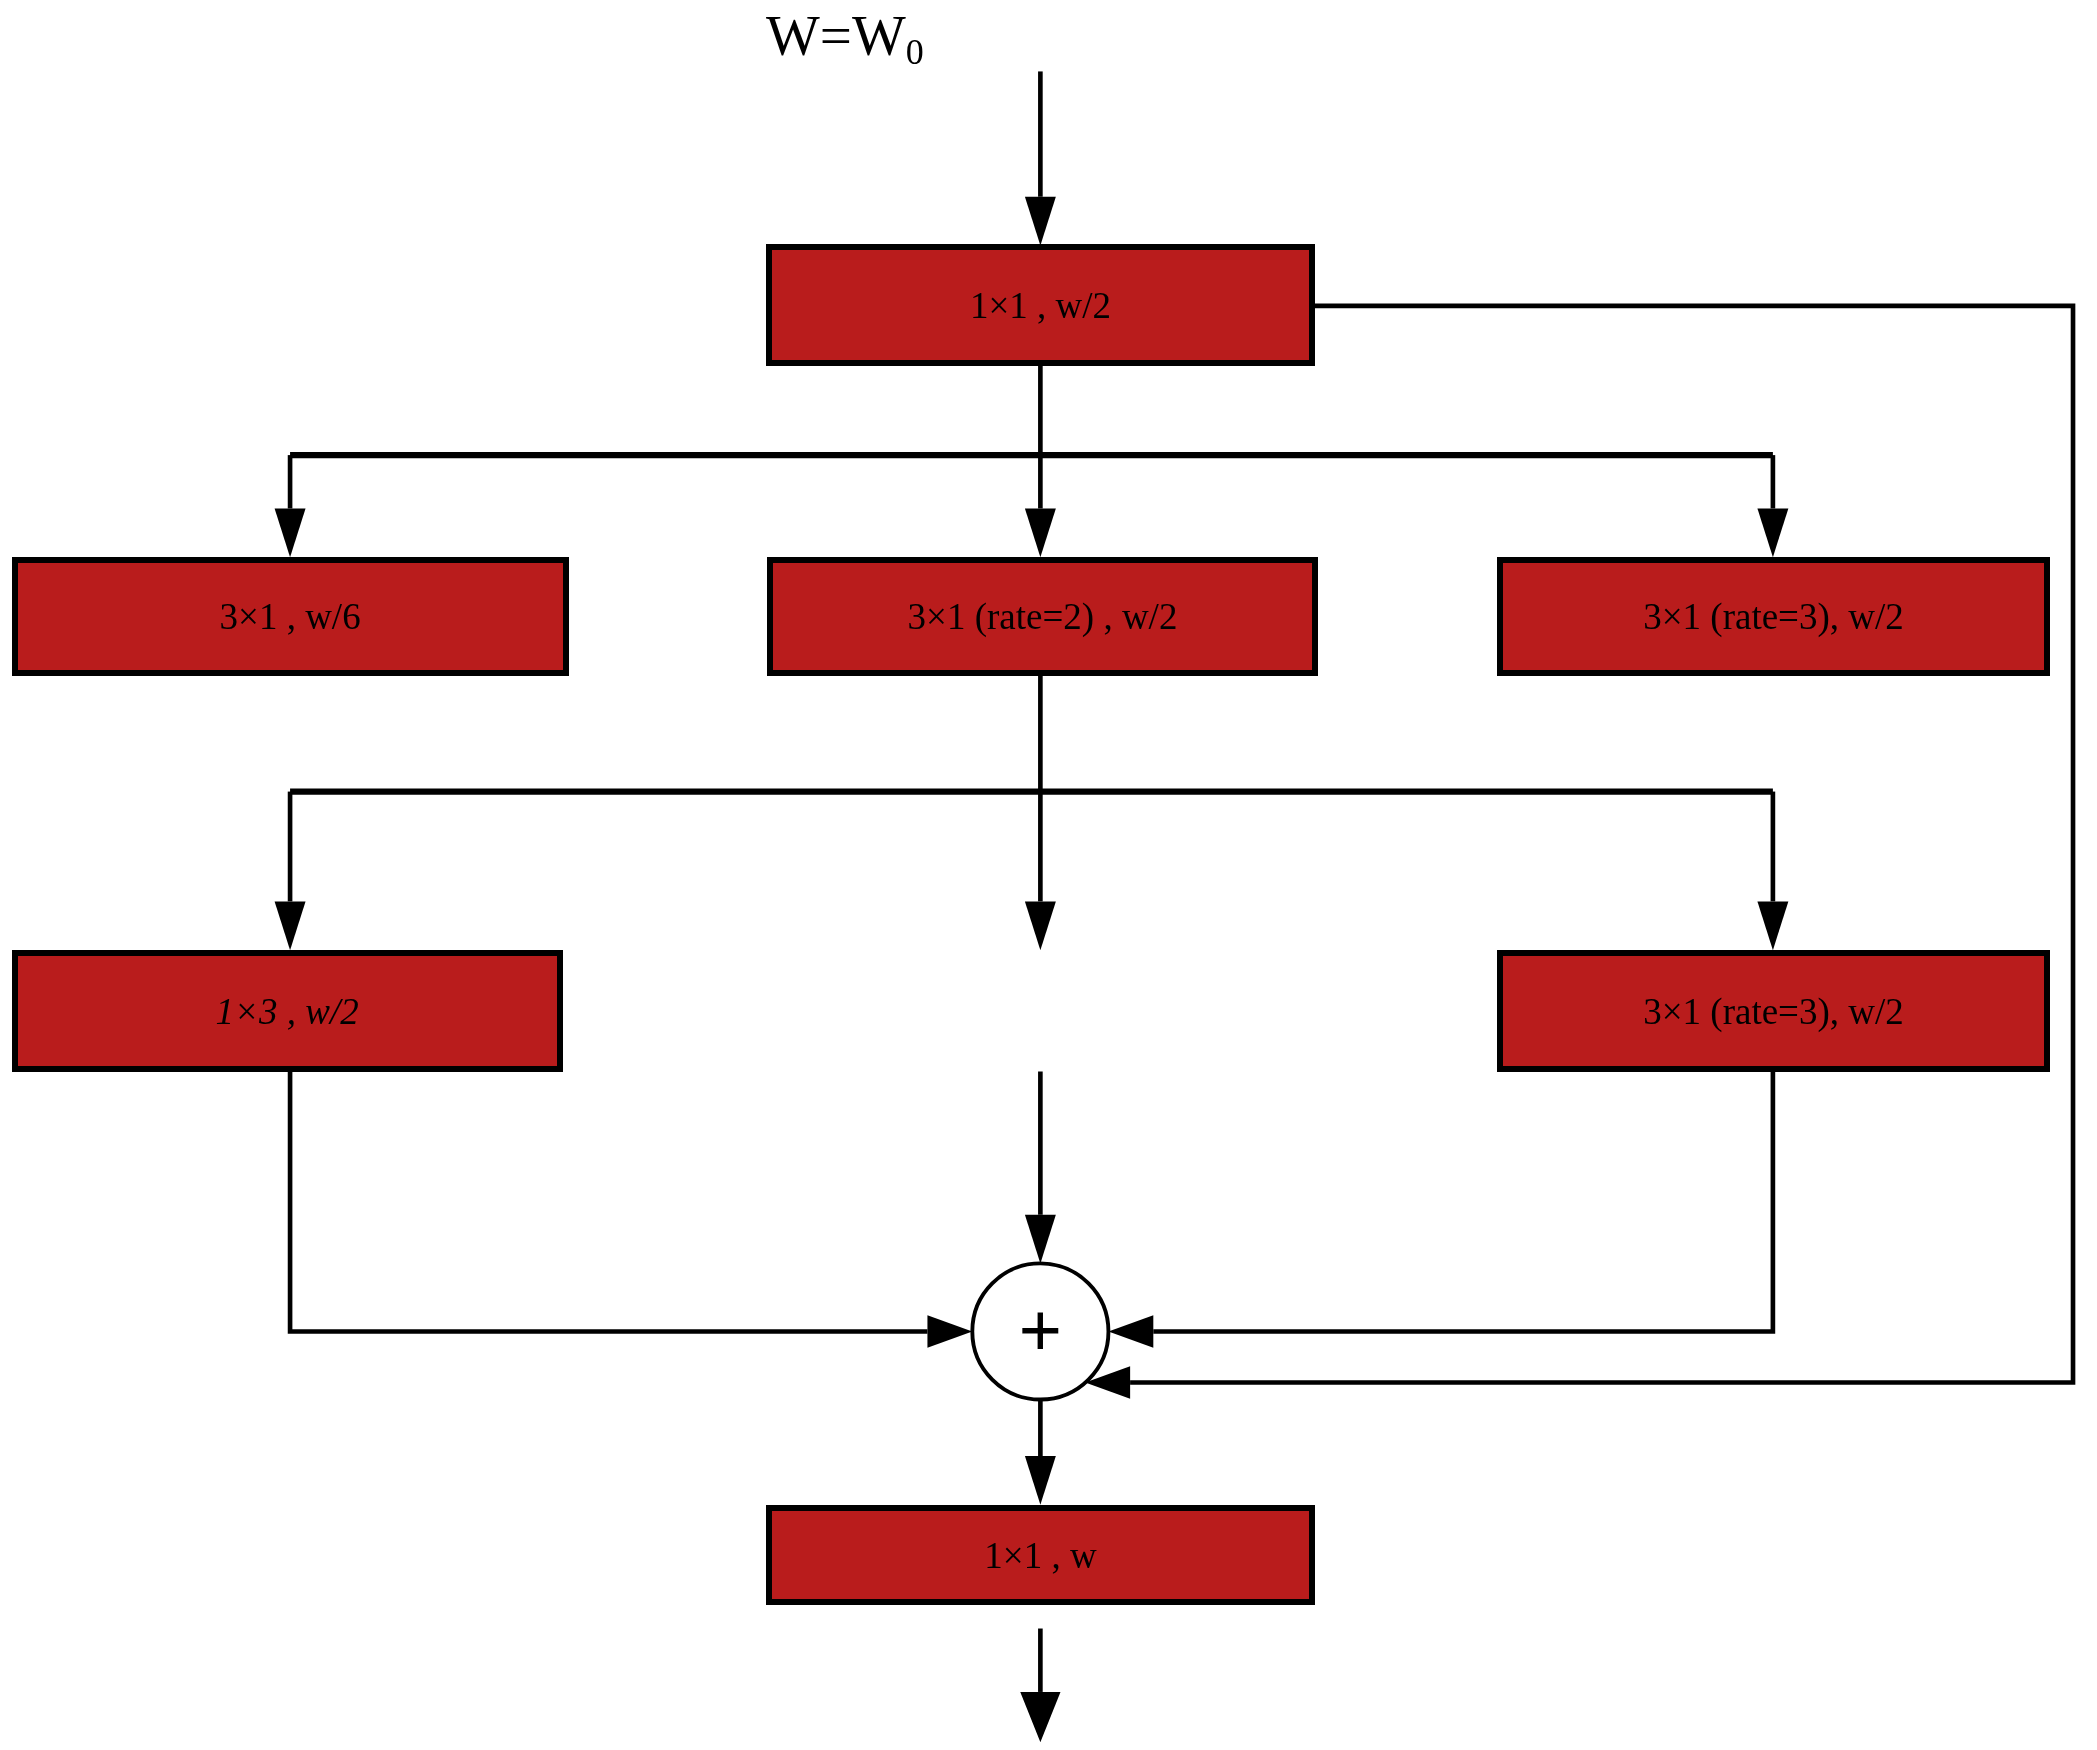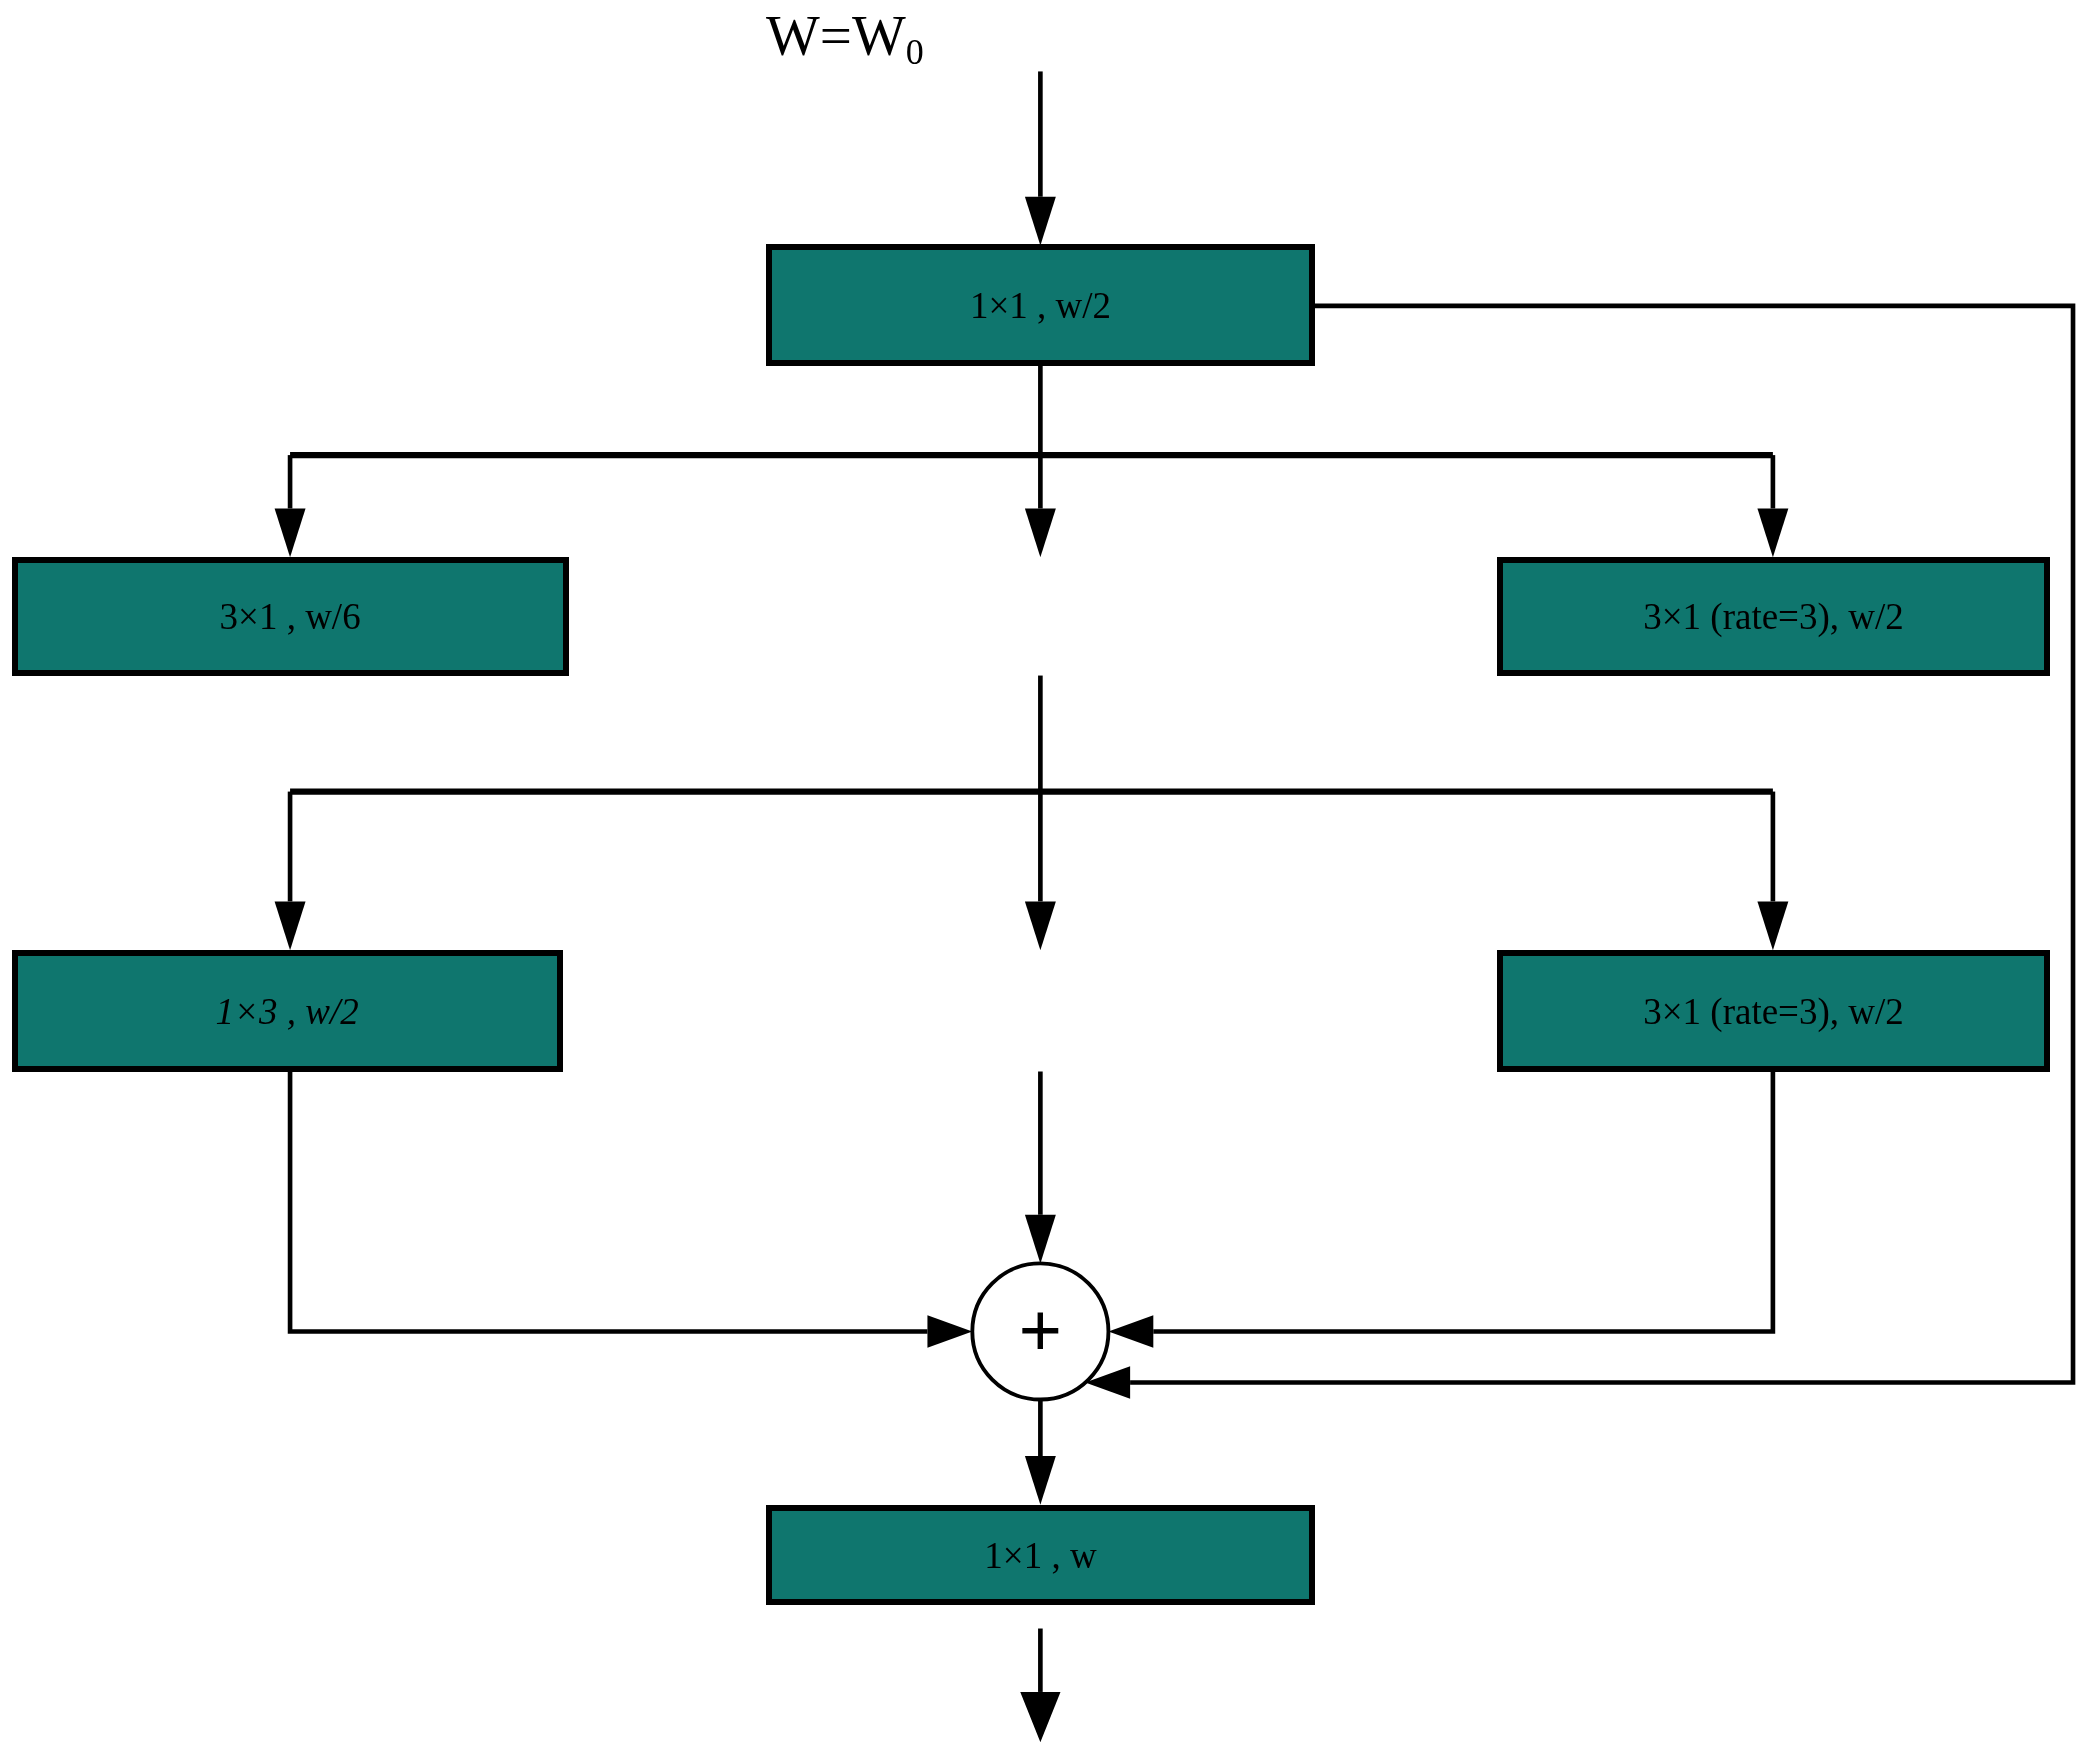--- a/index.html
+++ b/index.html
@@ -9,21 +9,21 @@
     background:#ffffff;
     font-family:"Liberation Serif","DejaVu Serif",serif;
     color:#000;
     overflow:hidden;
   }
   #connector-layer{position:absolute;left:0;top:0;width:2097px;height:1751px;}
   .node{
     position:absolute;
     box-sizing:border-box;
     border:6.2px solid #000;
-    background:#0f766e;
+    background:#b91c1c;
     display:flex;align-items:center;justify-content:center;
     font-size:37px;
     white-space:pre;
   }
   #node-conv-in  {left:766px;  top:244px;  width:549px; height:122px;}
   #node-b1-left  {left:11.6px;   top:557px;  width:557px; height:119px;}
   #node-b1-mid   {left:767px;  top:557px;  width:551px; height:119px;}
   #node-b1-right {left:1497px; top:557px;  width:553px; height:119px;}
   #node-b2-left  {left:11.6px;   top:950px; width:551px; height:122px;font-style:italic;}
   #node-b2-mid   {left:767px;  top:950px; width:551px; height:122px;}
@@ -104,20 +104,23 @@
       <span class="sub">0</span>
   </div>
 
   <div class="node" id="node-conv-in">
     <span>1×1 , w/2</span>
   </div>
 
   <div class="node" id="node-b1-left">
     <span>3×1 , w/6</span>
   </div>
+  <div class="node" id="node-b1-mid">
+    <span>3×1 (rate=2) , w/2</span>
+  </div>
   <div class="node" id="node-b1-right">
     <span>3×1 (rate=3), w/2</span>
   </div>
 
   <div class="node" id="node-b2-left">
     <span>1×3 , w/2</span>
   </div>
   <div class="node" id="node-b2-right">
     <span>3×1 (rate=3), w/2</span>
   </div>

